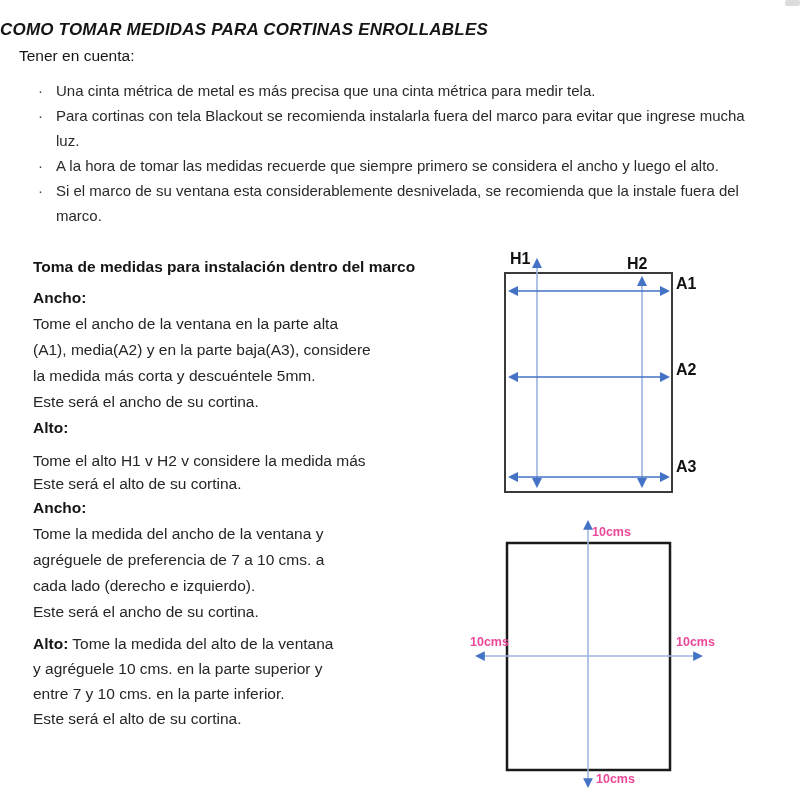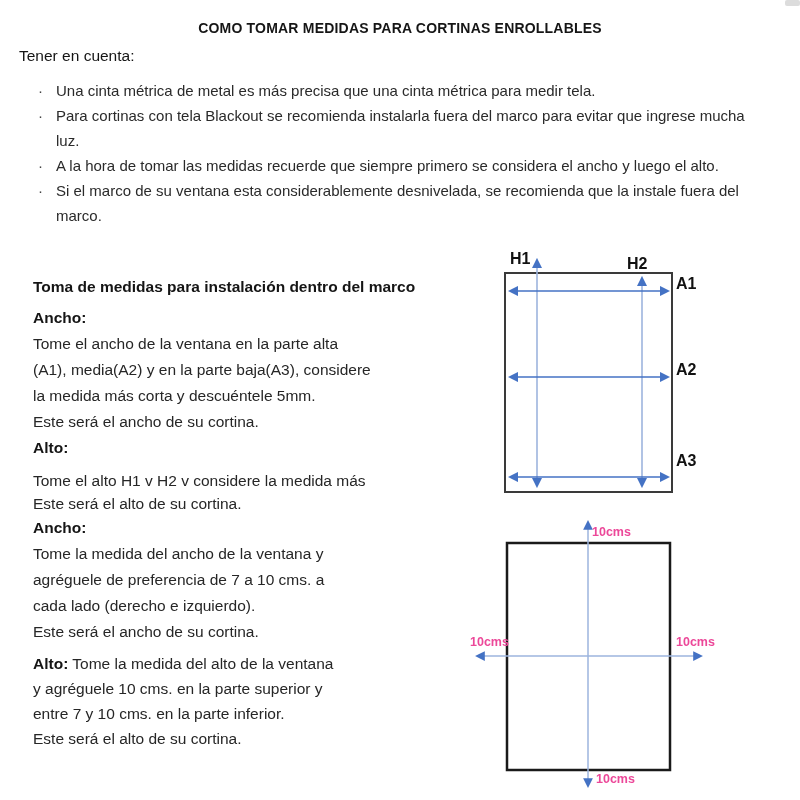--- a/index.html
+++ b/index.html
@@ -6,50 +6,50 @@
   body {
     width:800px; height:800px;
     font-family:"Liberation Sans", sans-serif;
     color:#1f1f1f;
     -webkit-font-smoothing:antialiased;
   }
   .page { position:relative; width:800px; height:800px; background:#ffffff; overflow:hidden; }
 
   .title {
     position:absolute; top:20px; left:0; width:100%;
-    text-align:center; font-weight:bold; font-size:14px; letter-spacing:0.2px; color:#151515;
+    font-weight:bold; font-size:17px; letter-spacing:0.2px; color:#151515;font-style:italic;
   }
   .note-h { position:absolute; top:47px; left:19px; font-weight:normal; font-size:15.5px; color:#151515; }
 
   .bullets { position:absolute; top:78px; left:38px; width:724px; }
   .bullet  { display:flex; font-size:15px; line-height:25px; color:#2a2a2a; }
   .dot     { width:18px; flex:none; color:#444; }
   .btext   { flex:1; }
 
   .col-left { position:absolute; left:33px; top:253px; width:430px; font-size:15.5px; color:#262626; }
   .sec-h  { font-weight:bold; font-size:15.5px; line-height:28px; color:#151515; }
-  .sec-h1 { width:390px; margin-bottom:4px;margin-top:20px; }
+  .sec-h1 { width:390px; margin-bottom:4px; }
   .sec-h2 { margin-top:10px; margin-bottom:6px; white-space:nowrap; }
   .sub-h  { font-weight:bold; font-size:15.5px; line-height:26px; color:#151515; }
   .para       { line-height:26px; }
   .para-tight { line-height:23px;margin-top:8px; }
   .para-alto2 { line-height:25px; margin-top:6px; }
   .inline-bold { font-weight:bold; color:#151515; }
 
   .diagram1 { position:absolute; left:470px; top:250px; width:250px; height:250px; }
   .diagram2 { position:absolute; left:450px; top:502px; width:285px; height:300px; }
   .diagram1 svg, .diagram2 svg { position:absolute; left:0; top:0; }
   .dlabel  { position:absolute; font-weight:bold; font-size:16px; line-height:16px; color:#111; }
   .dlabel2 { position:absolute; font-weight:bold; font-size:12.5px; line-height:13px; color:#ec4899; }
 
   .lbl-h1 { left:40px;  top:1px;  }
   .lbl-h2 { left:157px; top:6px;  }
   .lbl-a1 { left:206px; top:26px;text-align:right; }
   .lbl-a2 { left:206px; top:112px;}
-  .lbl-a3 { left:206px; top:203px;}
+  .lbl-a3 { left:206px; top:209px;}
 
   .lbl-top    { left:142px; top:24px;  }
   .lbl-left   { left:20px;  top:134px; }
   .lbl-right  { left:226px; top:134px; }
   .lbl-bottom { left:146px; top:271px; }
 
   .scroll-frag {
     position:absolute; right:0; top:0; width:15px; height:6px;
     background:#dcdcdc; border-radius:2px;
   }

